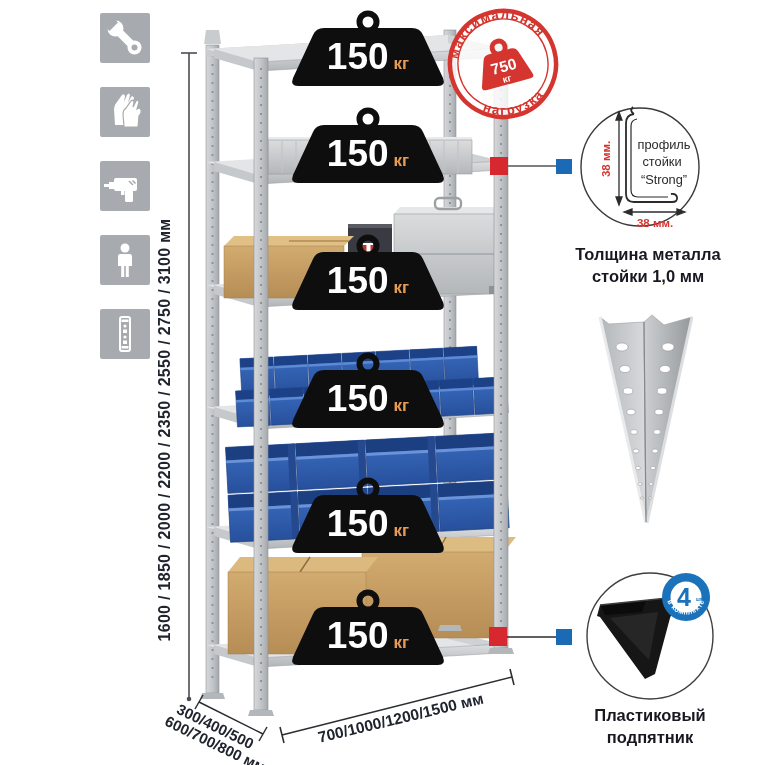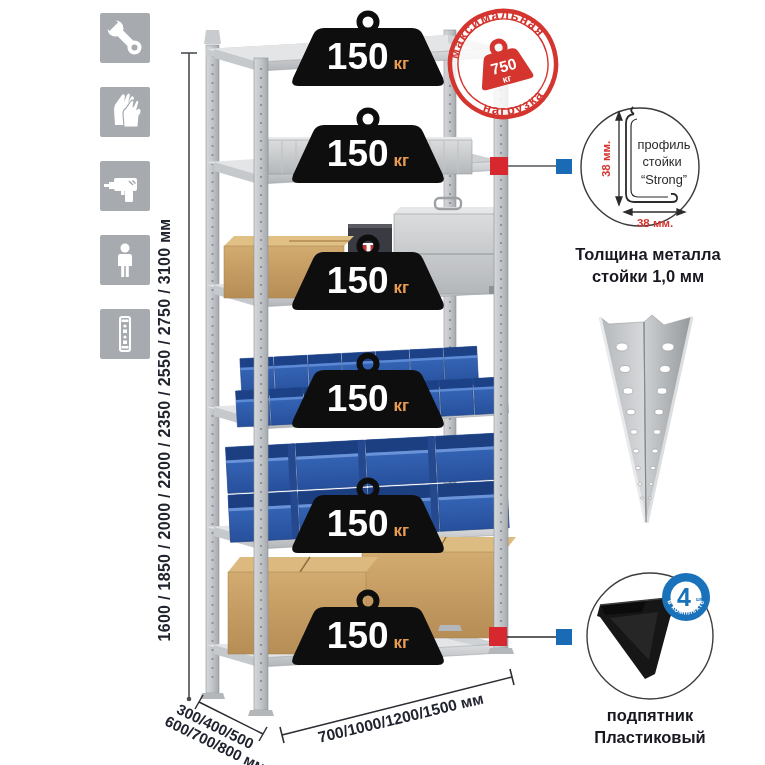--- a/index.html
+++ b/index.html
@@ -504,16 +504,16 @@
         <text y="16" x="8">600/700/800 мм</text>
       </g>
     </g>
   </svg>
 
   <div id="profile-caption" class="cap">
     <div>Толщина металла</div>
     <div>стойки 1,0 мм</div>
   </div>
   <div id="foot-caption" class="cap">
+    <div>Пластиковый</div>
     <div>подпятник</div>
-    <div>Пластиковый</div>
   </div>
 </div>
 
 </body></html>

